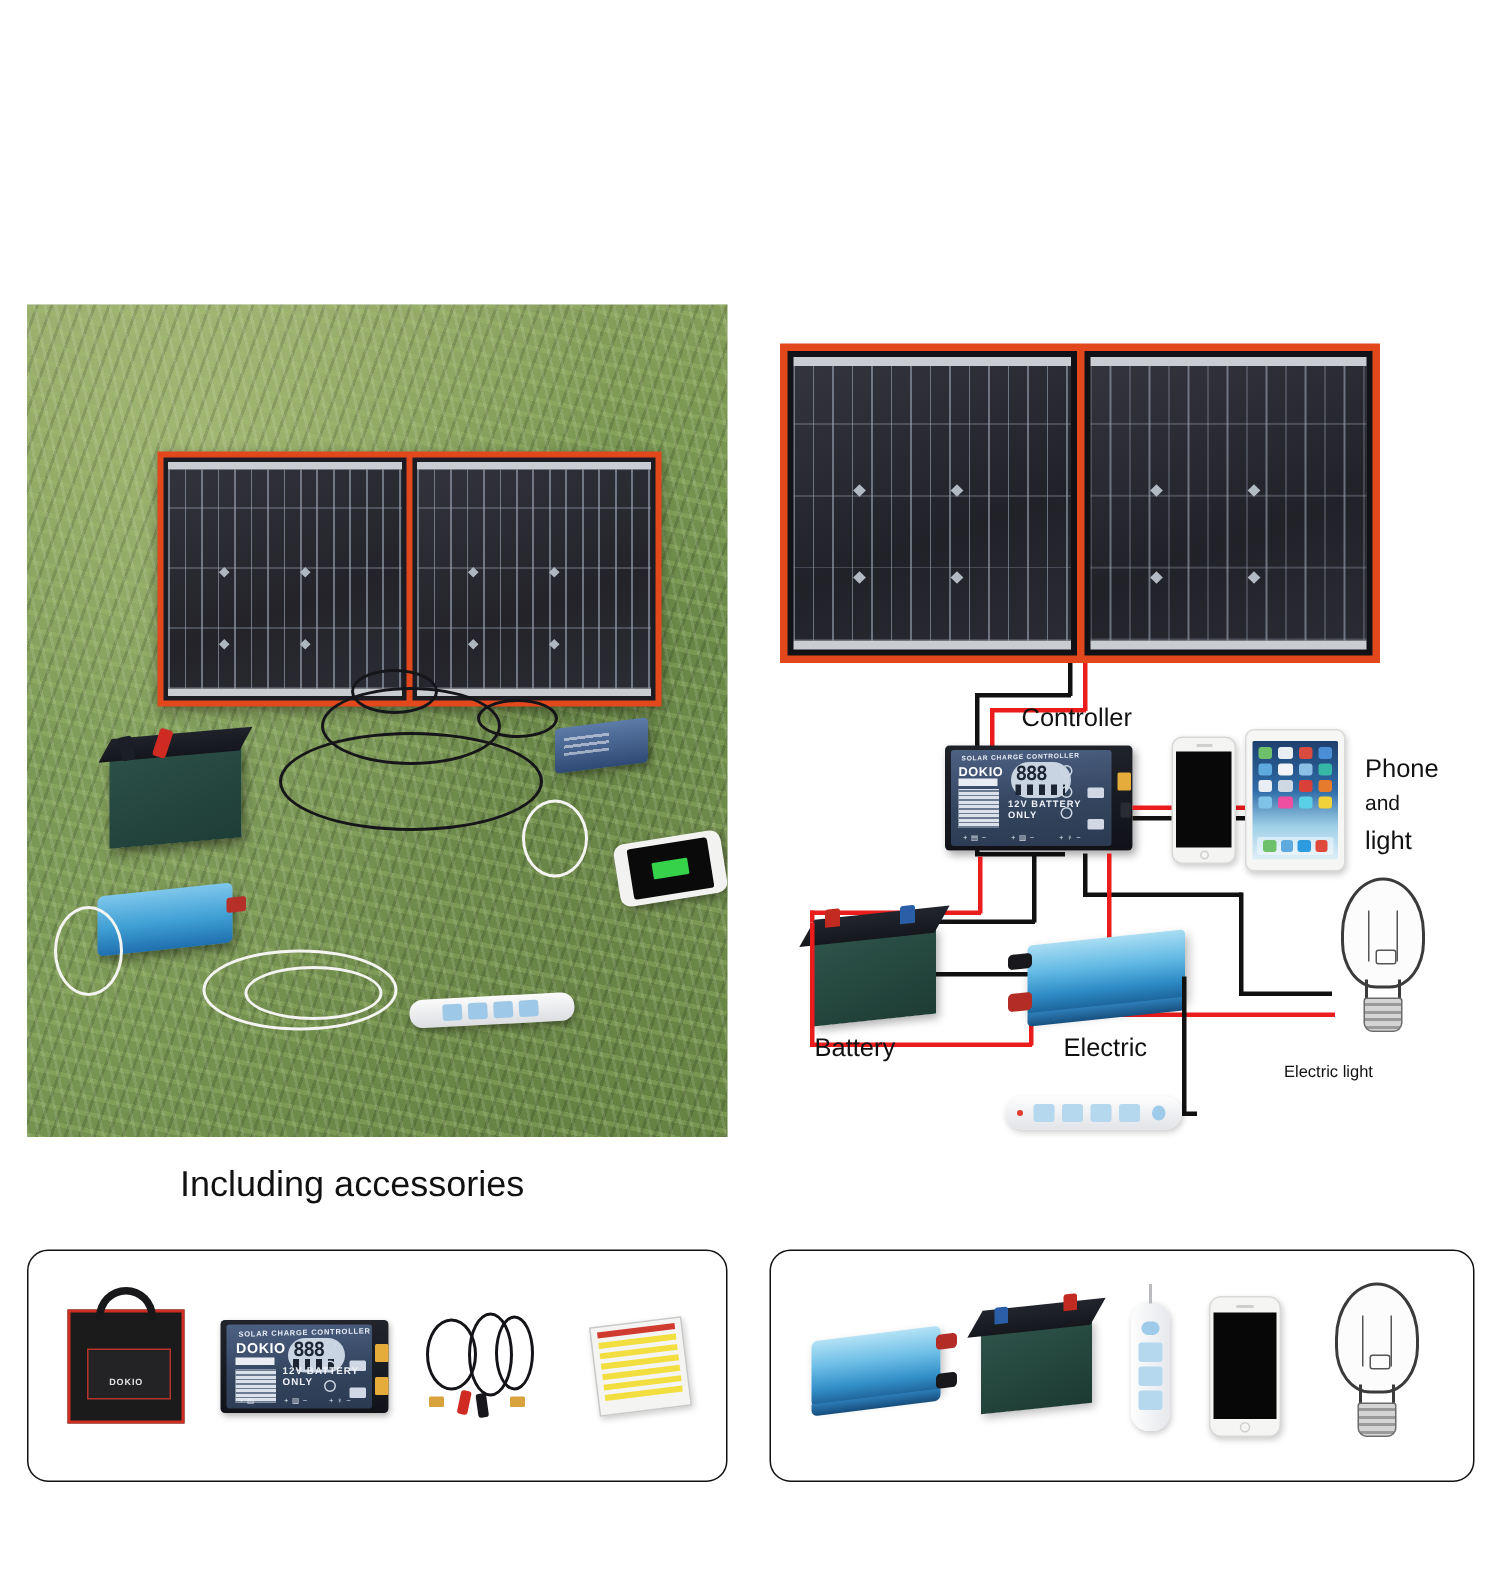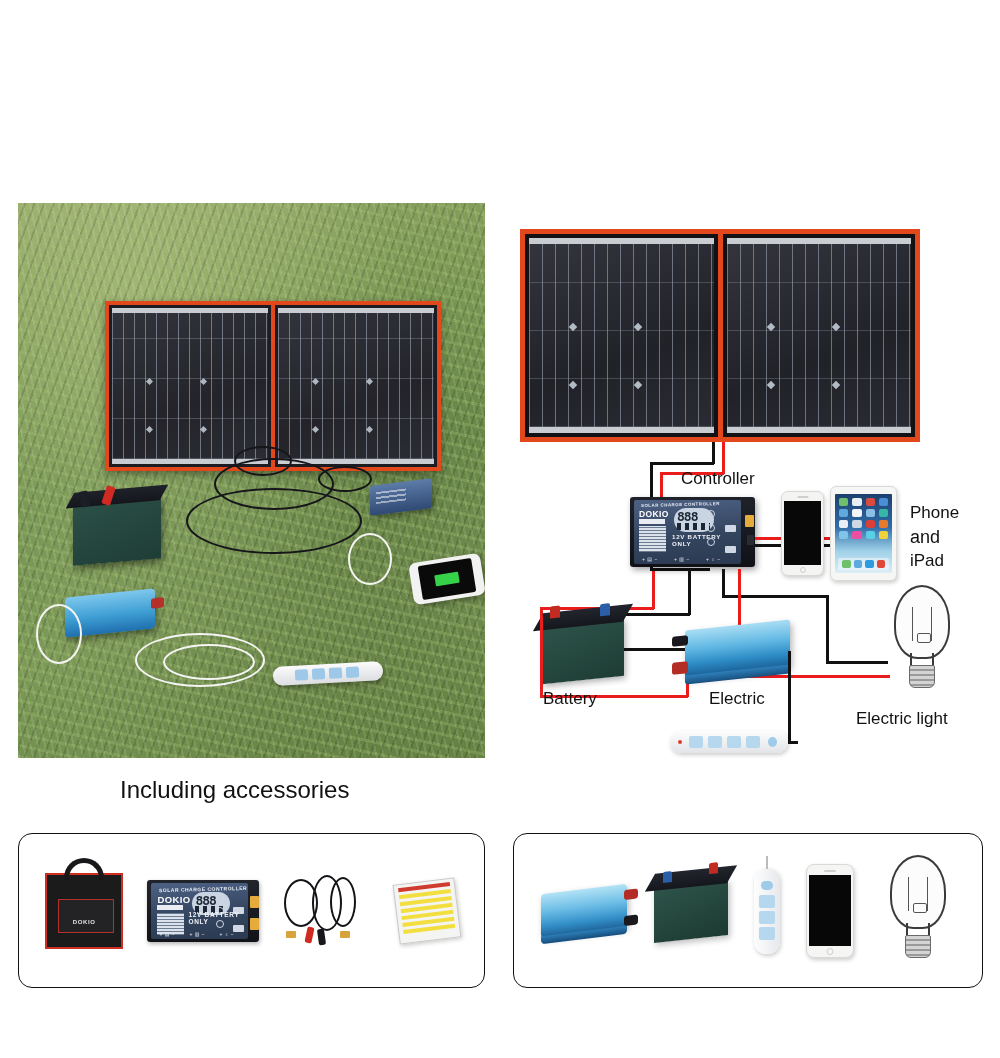--- a/index.html
+++ b/index.html
@@ -415,22 +415,22 @@
         <div class="dpad-dock">
           <span style="background:#6ec06a"></span>
             <span style="background:#5ea9de"></span>
             <span style="background:#2e9ae0"></span>
             <span style="background:#e0483c"></span>
         </div>
       </div>
     </div>
 
     <div class="lbl" style="left:410px;top:300px;font-size:17px;">Phone</div>
-    <div class="lbl" style="left:410px;top:324px;font-size:18px;">and</div>
-    <div class="lbl" style="left:410px;top:348px;font-size:17px;">iPad</div>
+    <div class="lbl" style="left:410px;top:324px;font-size:14px;">and</div>
+    <div class="lbl" style="left:410px;top:348px;font-size:17px;">light</div>
 
     <div class="wr" style="left:152px;top:368px;width:2.5px;height:38px;"></div>
     <div class="wr" style="left:40px;top:404px;width:114px;height:2.5px;"></div>
     <div class="wr" style="left:40px;top:404px;width:2.5px;height:8px;"></div>
 
     <div class="w" style="left:188px;top:366px;width:2.5px;height:46px;"></div>
     <div class="w" style="left:86px;top:410px;width:104px;height:2.5px;"></div>
     <div class="w" style="left:86px;top:410px;width:2.5px;height:10px;"></div>
 
     <div class="w" style="left:222px;top:366px;width:2.5px;height:28px;"></div>
@@ -471,21 +471,21 @@
       <div class="led"></div>
       <i style="left:19px"></i>
         <i style="left:38px"></i>
         <i style="left:57px"></i>
         <i style="left:76px"></i>
       <div class="sw"></div>
     </div>
 
     <div class="lbl" style="left:43px;top:486px;font-size:17px;">Battery</div>
     <div class="lbl" style="left:209px;top:486px;font-size:17px;">Electric</div>
-    <div class="lbl" style="left:356px;top:506px;font-size:17px;">Electric light</div>
+    <div class="lbl" style="left:356px;top:506px;font-size:11px;">Electric light</div>
   </div>
 
   <div class="caption" style="left:120px;top:776px;">Including accessories</div>
 
   <div class="acc-box" style="left:18px;top:833px;width:467px;height:155px;">
     <div class="acc-row">
 
       <div class="bag">
         <div class="bag-handle"></div>
         <div class="bag-pocket"></div>

